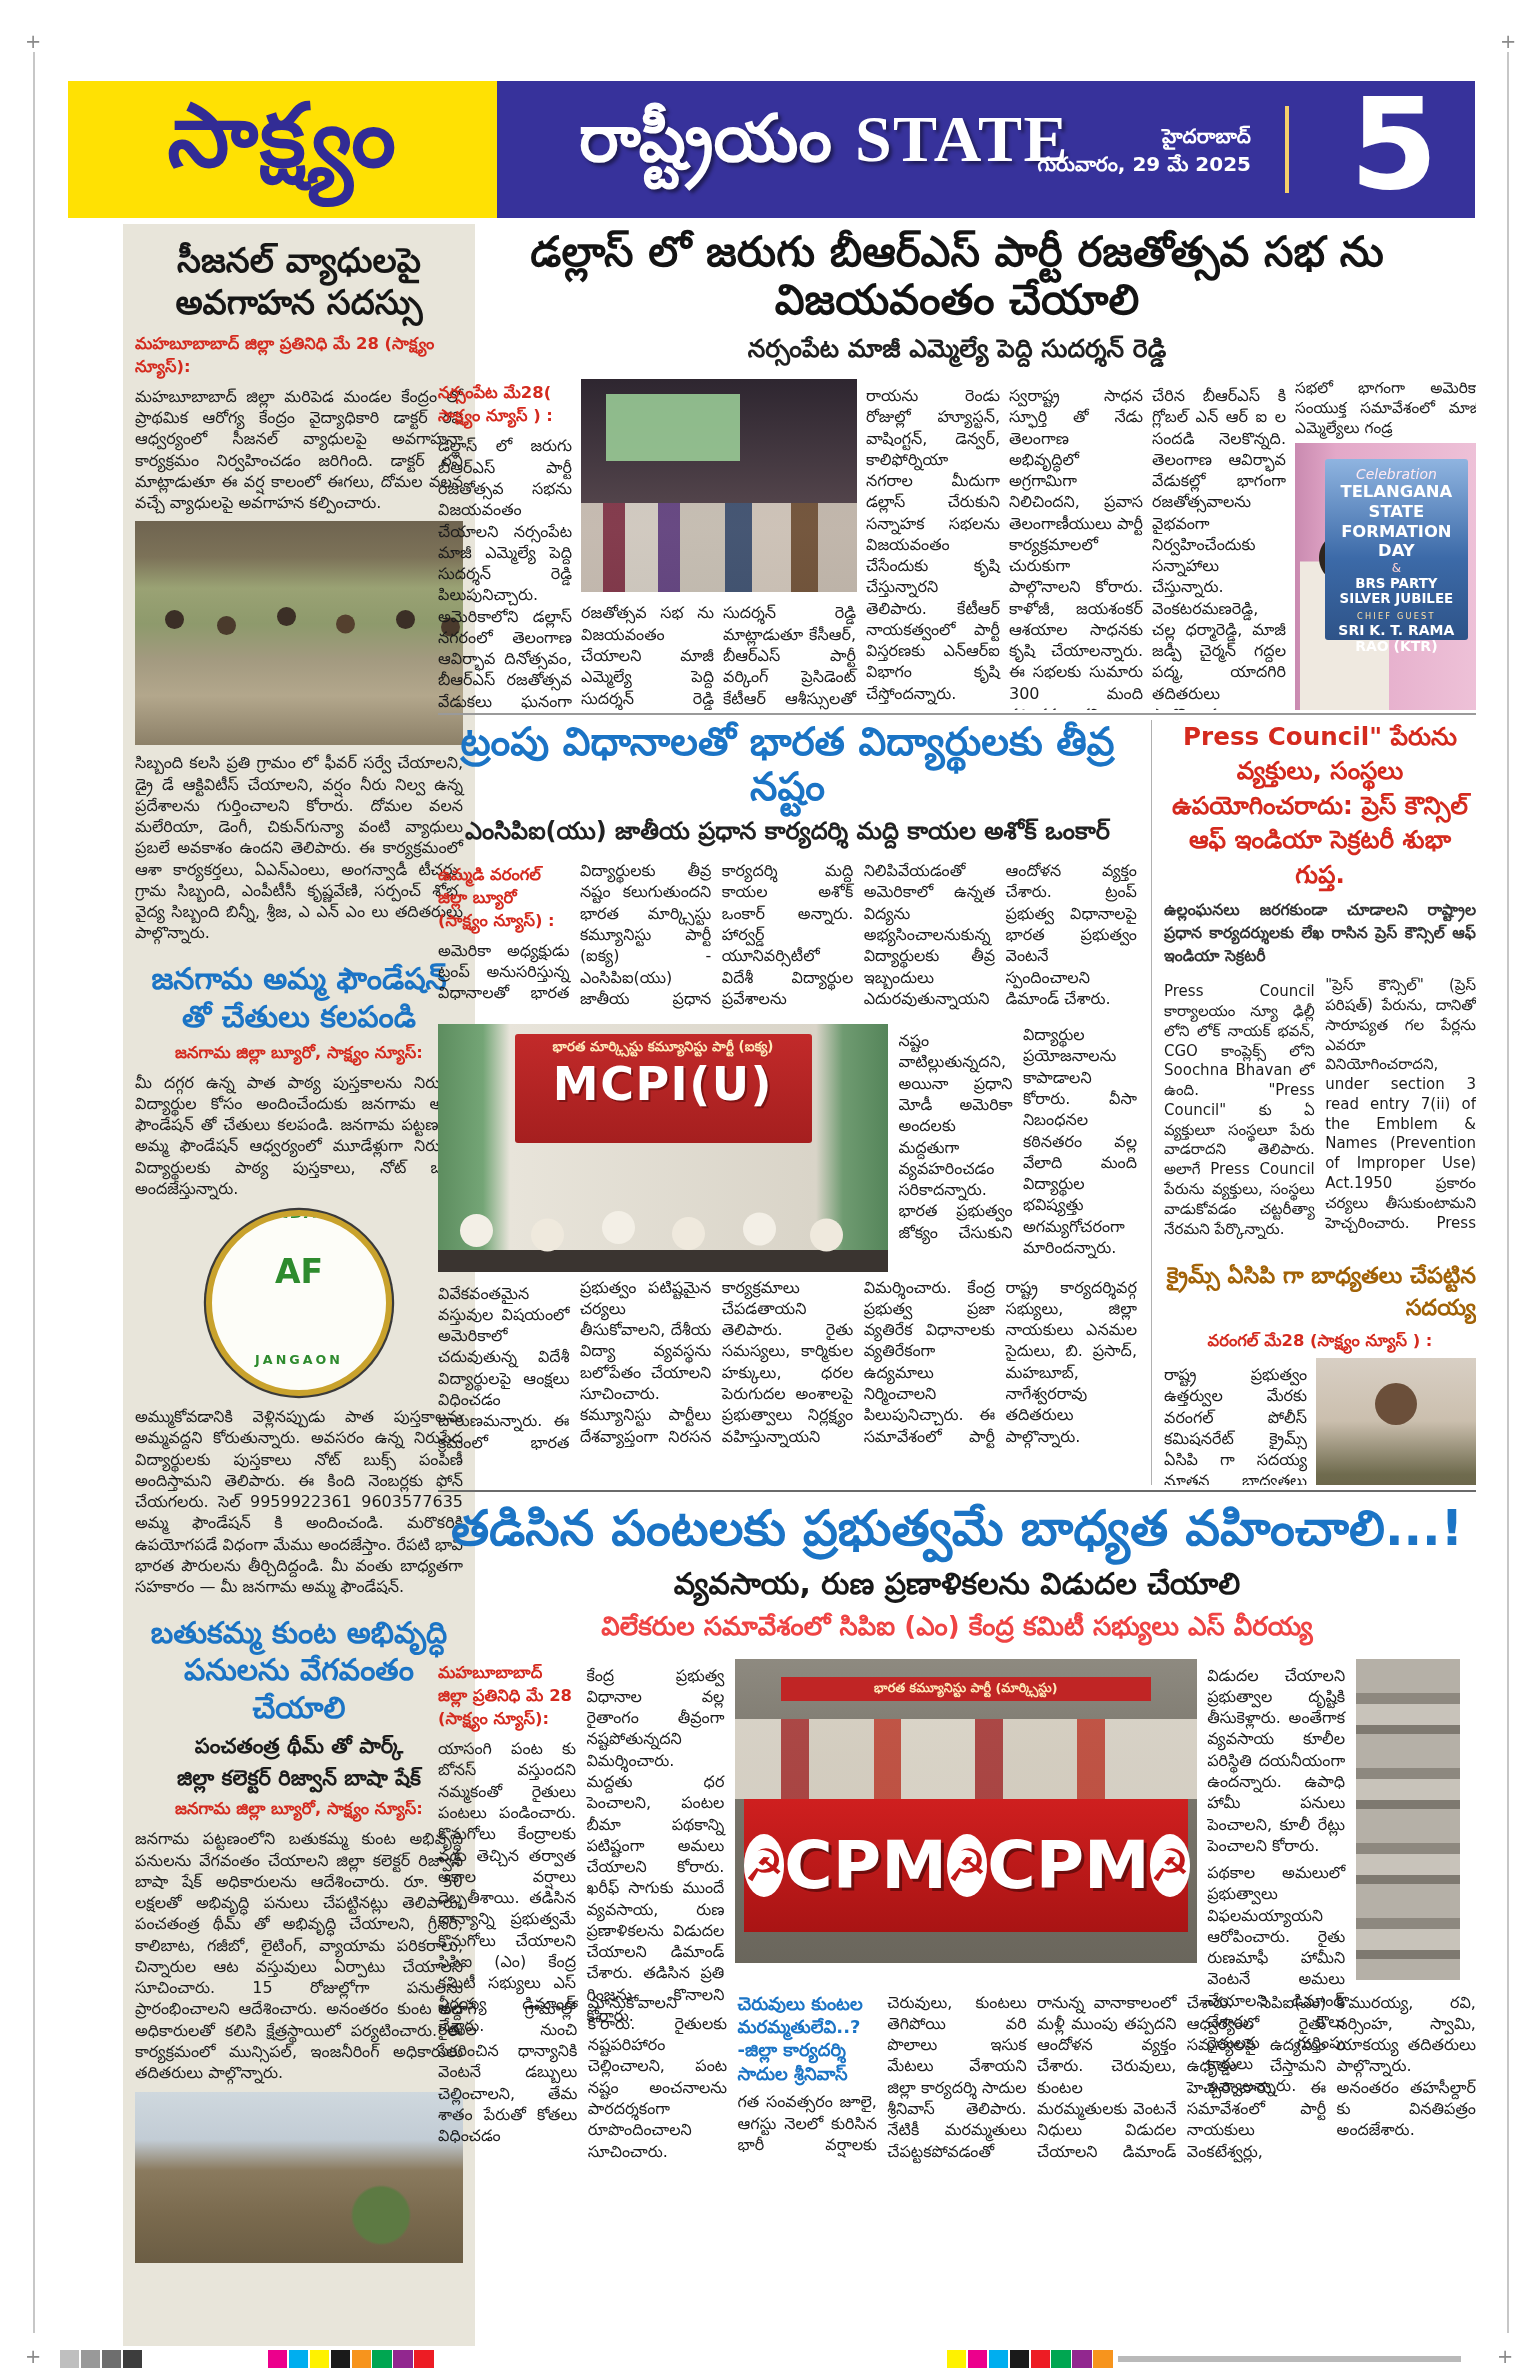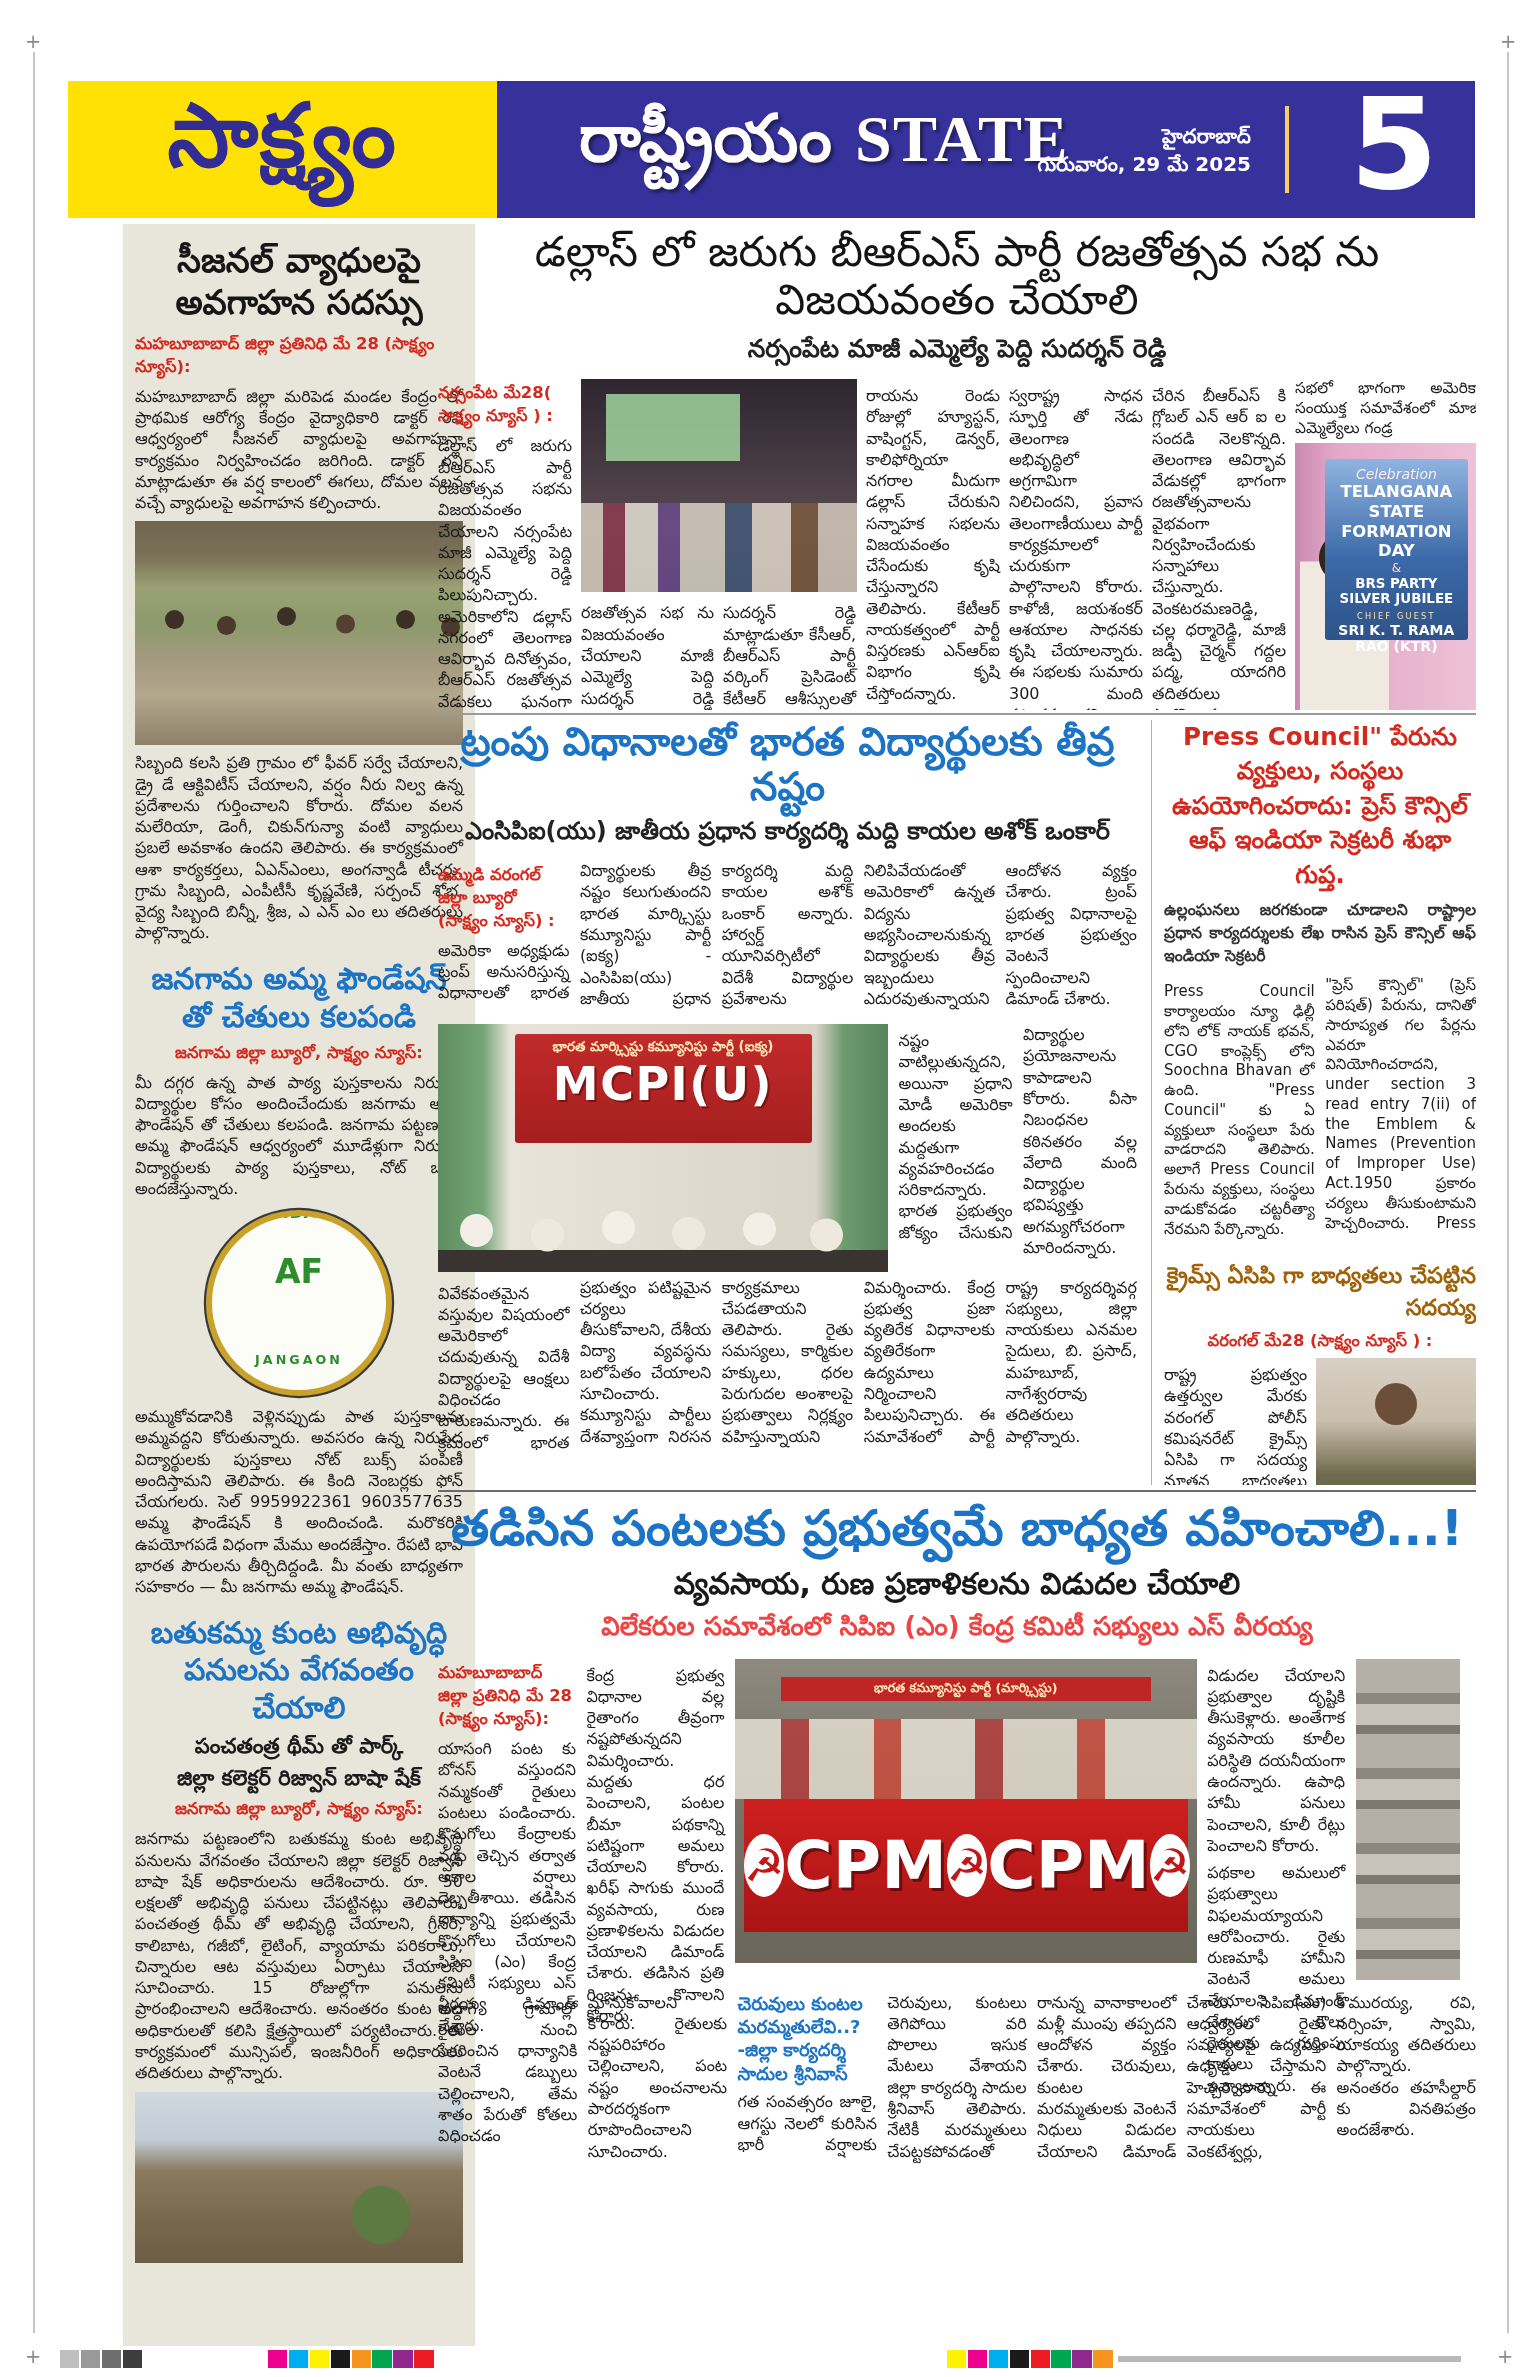--- a/index.html
+++ b/index.html
@@ -117,21 +117,21 @@
     display:flex; flex-direction:column; align-items:center; justify-content:center; text-align:center;gap:30px; }
   .al-top { color:#2e8b2e; font-weight:bold; font-size:16.4px; letter-spacing:0.7px; }
   .al-side { color:#2e8b2e; font-weight:bold; font-size:12.7px; letter-spacing:3px; margin-top:1.5px; }
   .al-af { color:#2e8b2e; font-size:33px; font-weight:bold; line-height:1; margin:3px 0; }
   .al-art { width:69px; height:34px; border-radius:50% 50% 3px 3px;
     background:radial-gradient(circle at 50% 30%,#f2b636 0 40%,#c97f3a 41% 70%,#3f7d33 71% 100%); }
   .al-bottom { color:#2e8b2e; font-weight:bold; font-size:18px; letter-spacing:2.2px; margin-top:3px; }
 
   
   .story-dallas { position:absolute; left:438px; top:228px; width:1038px; height:482px; overflow:hidden; }
-  .d-head { font-size:42px; font-weight:normal; text-align:center; color:#141414; line-height:1.15; }
+  .d-head { font-size:42px; font-weight:bold; text-align:center; color:#141414; line-height:1.15; }
   .d-sub { font-size:25px; text-align:center; font-weight:bold; color:#222; margin:9px 0 10.4px; }
   .d-cols { display:flex; gap:9px; height:353px; }
   .d-col { width:134px; flex:0 0 auto; }
   .d-photogroup { width:276px; flex:0 0 auto; }
   .d-underrow { display:flex; gap:9px; margin-top:4.5px; }
   .d-underrow > p { width:133px; }
   .d-lastcol { width:186px; flex:0 0 auto; }
   .d-note { font-size:15.3px; line-height:1.3; text-align:justify; margin-bottom:4.5px; }
   .hrule-mid { position:absolute; left:438px; top:713px; width:1038px; height:1.5px; background:#9a9a9a; }
 

